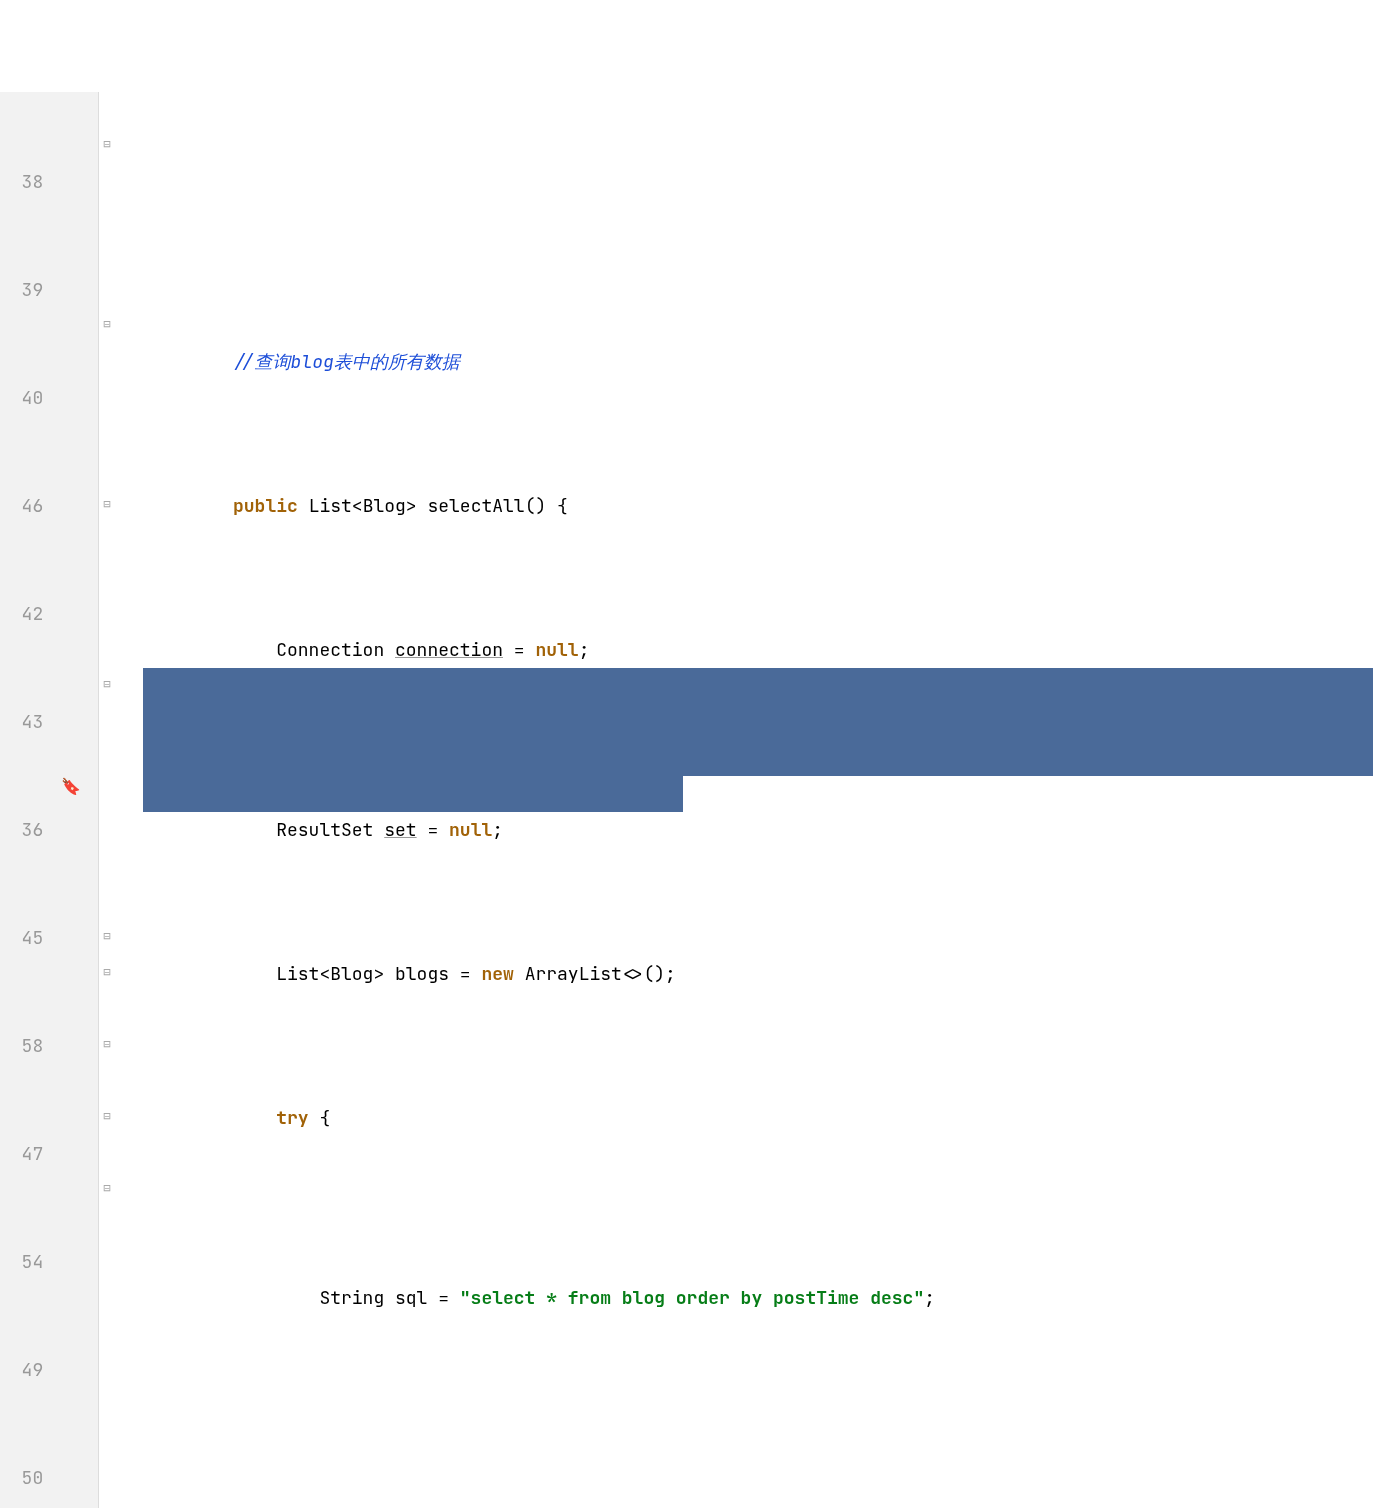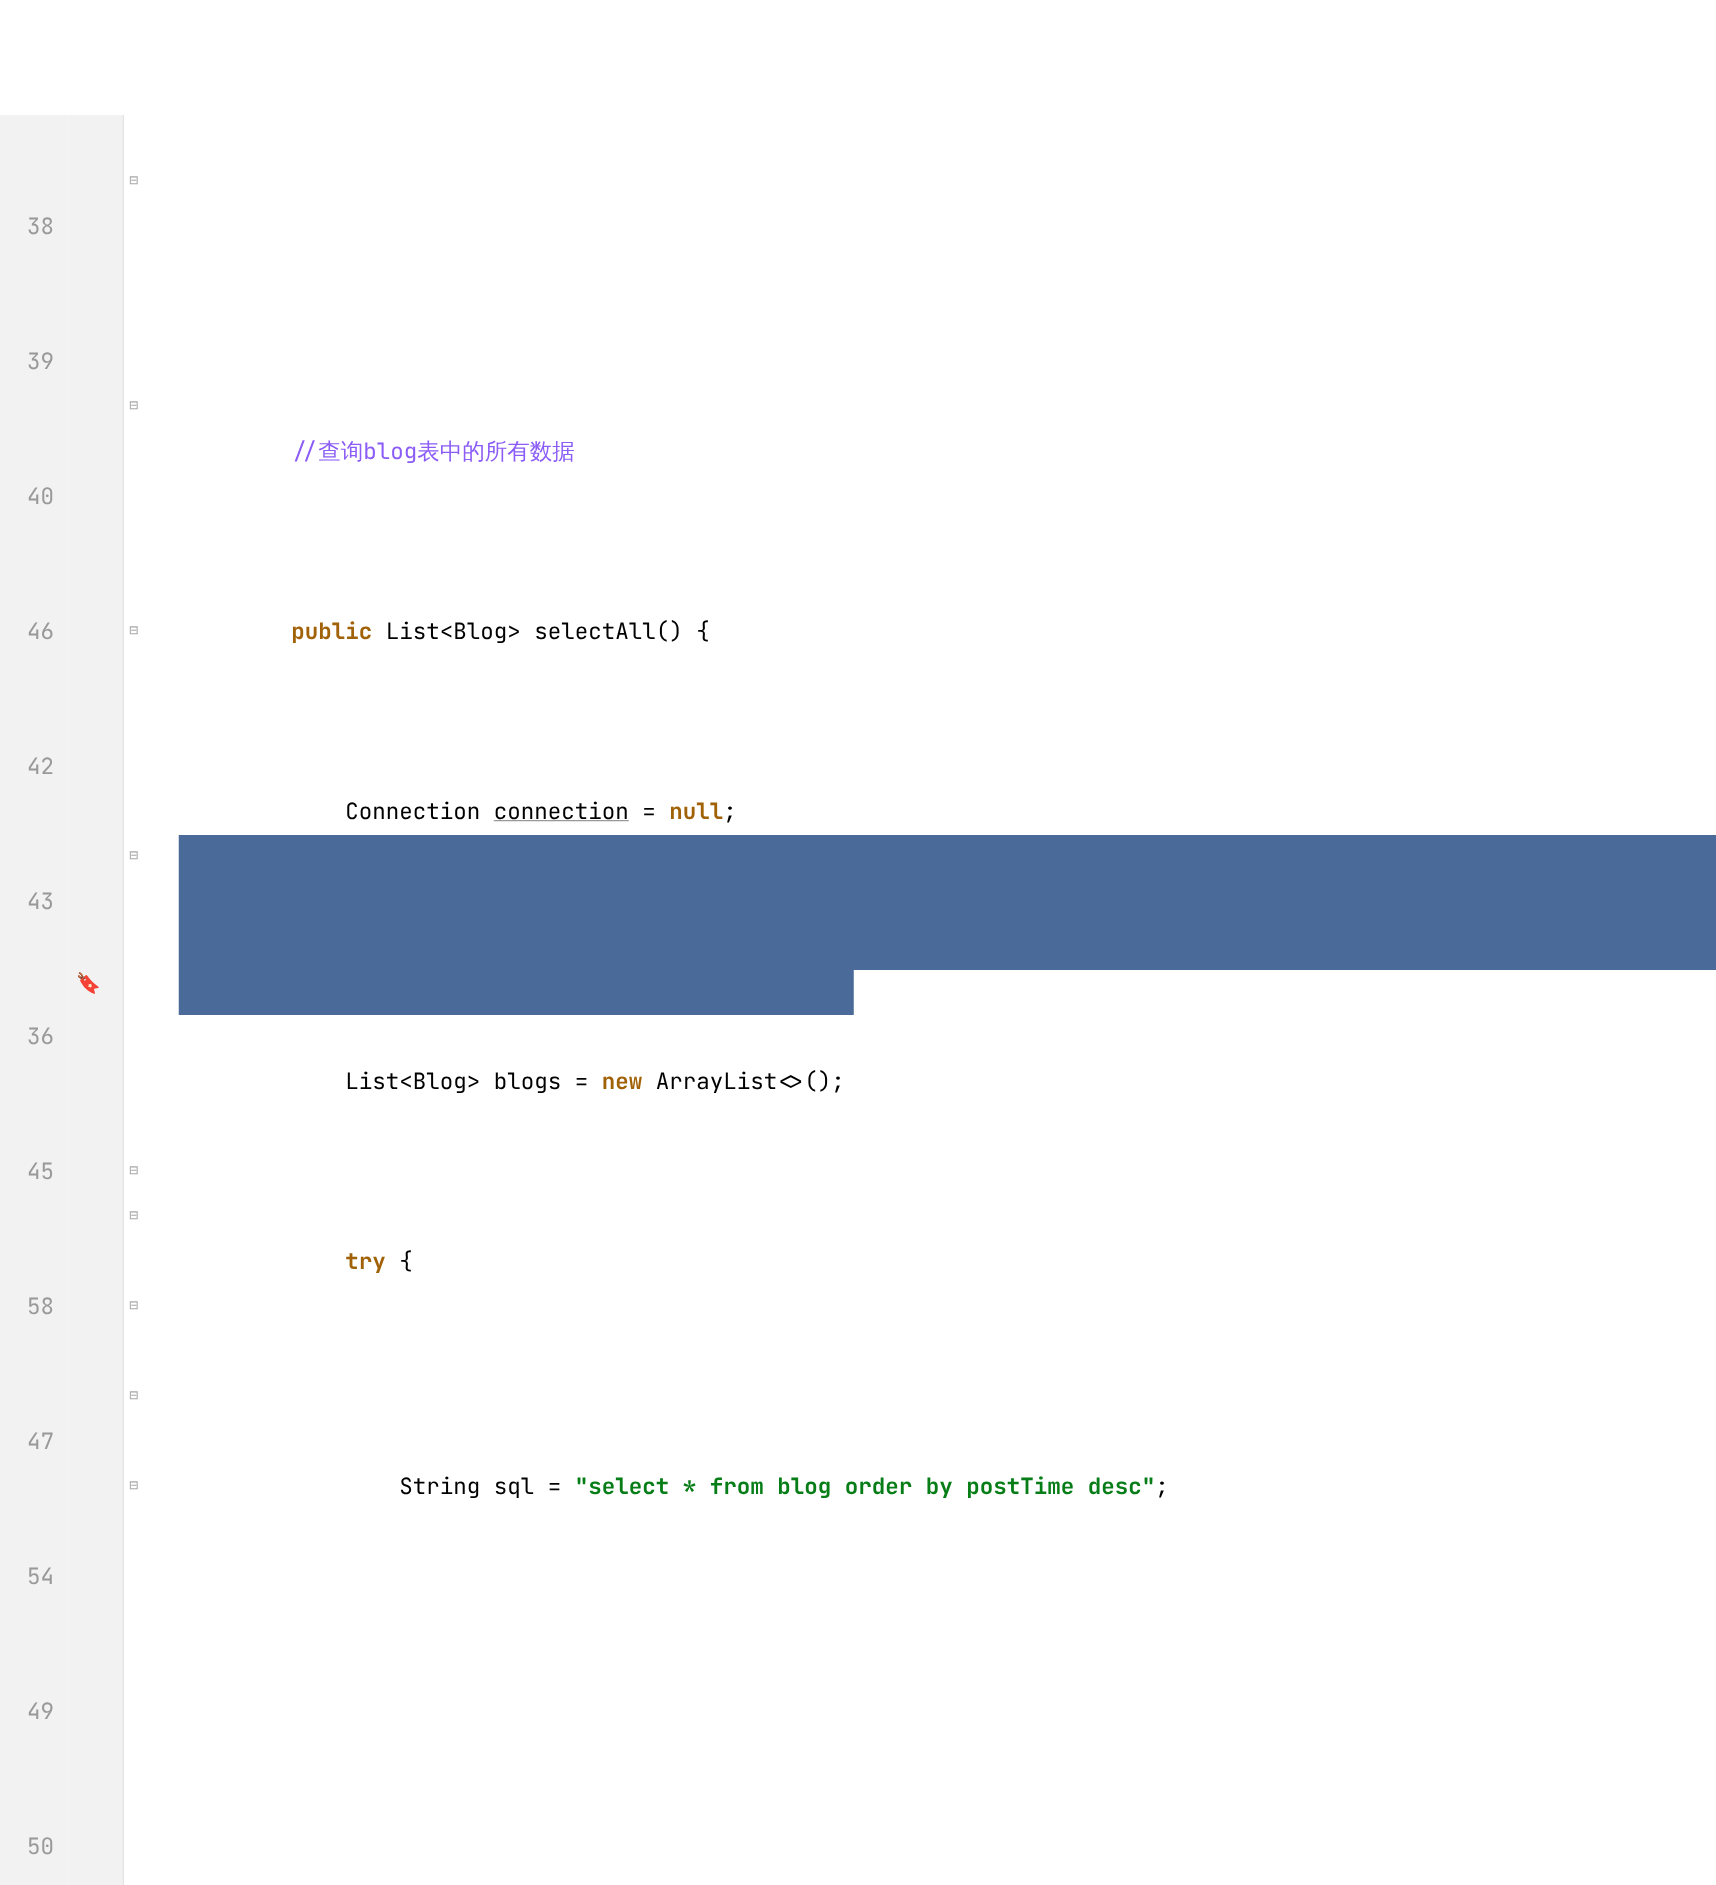--- a/index.html
+++ b/index.html
@@ -69,21 +69,21 @@
 .selection-bg {
   position: absolute;
   background: #4a6a99;
   z-index: 0;
 }
 .code-content {
   position: relative;
   z-index: 1;
 }
 .kw { color: #a16207; font-weight: bold; }
-.comment { color: #8b5cf6; }
+.comment { color: #1d4ed8; font-style: italic; }
 .str { color: #067d17; font-weight: bold; }
 .method-italic { font-style: italic; }
 .underline { text-decoration: underline; text-decoration-color: #999; }
 </style>
 </head>
 <body>
 
 
 
 <div class="editor">
@@ -144,20 +144,21 @@
     <div class="selection-bg" style="top:576px;left:0;height:108px;width:100%"></div>
     <div class="selection-bg" style="top:684px;left:0;height:36px;width:540px"></div>
 
     <div class="code-line"><span class="code-content">        <span class="comment">//查询blog表中的所有数据</span></span></div>
 
     <div class="code-line"><span class="code-content">        <span class="kw">public</span> List&lt;Blog&gt; selectAll() {</span></div>
 
     <div class="code-line"><span class="code-content">            Connection <span class="underline">connection</span> = <span class="kw">null</span>;</span></div>
 
 
+    <div class="code-line"><span class="code-content">            ResultSet <span class="underline">set</span> = <span class="kw">null</span>;</span></div>
 
     <div class="code-line"><span class="code-content">            List&lt;Blog&gt; blogs = <span class="kw">new</span> ArrayList&lt;&gt;();</span></div>
 
     <div class="code-line"><span class="code-content">            <span class="kw">try</span> {</span></div>
 
 
     <div class="code-line"><span class="code-content">                String sql = <span class="str">"select * from blog order by postTime desc"</span>;</span></div>
 
     
 

